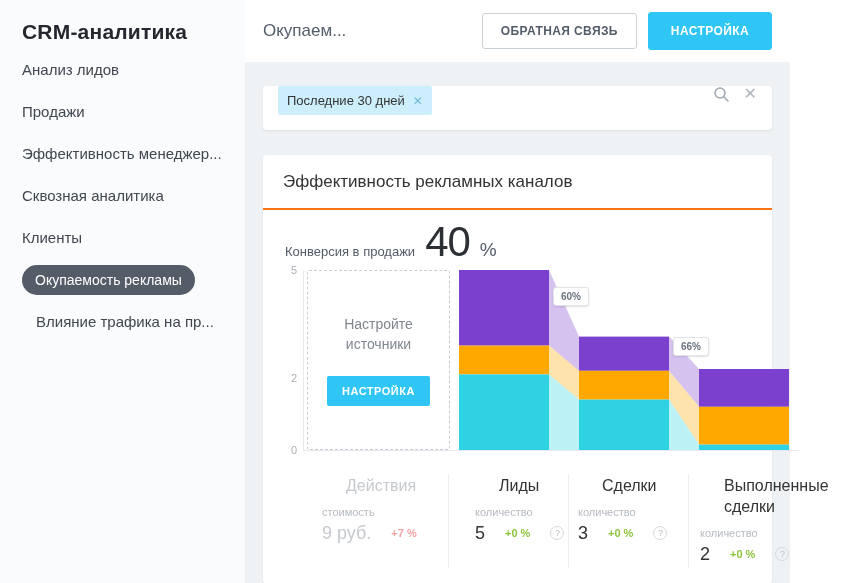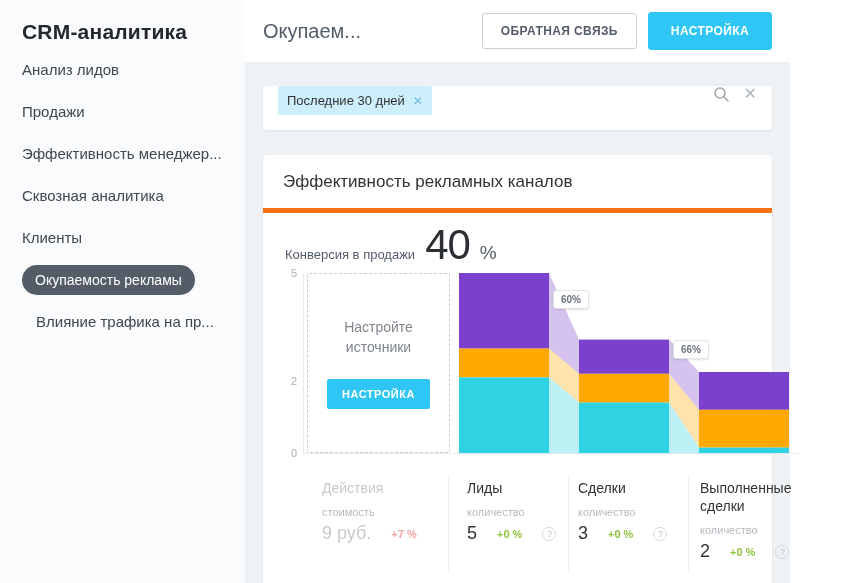--- a/index.html
+++ b/index.html
@@ -25,21 +25,21 @@
   .nav-item.child { padding-left:14px; }
   .nav-item.active { margin-top:-6px; margin-bottom:18px; }
   .pill {
     display:inline-block; background:#545c68; color:#fff;
     padding:6px 13px; border-radius:15px; font-size:14px;
   }
 
   
   .main { flex:1; display:flex; flex-direction:column; background:#fff; min-width:0; }
   .topbar { height:62px; flex-shrink:0; display:flex; align-items:center; padding:0 18px; }
-  .page-title { font-size:20px; color:#535c69; flex:1; white-space:nowrap; overflow:hidden; }
+  .page-title { font-size:17px; color:#535c69; flex:1; white-space:nowrap; overflow:hidden; }
   .btn-secondary {
     background:#fff; border:1px solid #c9d0d6; color:#535c69;
     font-family:inherit; font-size:12px; font-weight:700; letter-spacing:.4px;
     padding:10px 18px; border-radius:3px; margin-right:11px; cursor:pointer; white-space:nowrap;
   }
   .btn-primary {
     background:#2fc6f6; border:1px solid #2fc6f6; color:#fff;
     font-family:inherit; font-size:12px; font-weight:700; letter-spacing:.4px;
     padding:11px 22px; border-radius:3px; cursor:pointer; white-space:nowrap;
   }
@@ -63,21 +63,21 @@
     font:inherit; margin:0 10px; color:#333; min-width:0;
   }
   .search-btn { display:flex; align-items:center; cursor:pointer; }
   .filter-close { color:#aeb5bb; font-size:16px; margin-left:14px; cursor:pointer; line-height:1; }
 
   
   .card {
     background:#fff; border-radius:4px; margin-top:25px;
     box-shadow:0 1px 2px rgba(83,92,105,.12);
   }
-  .card-header { padding:17px 20px 16px; border-bottom:5px solid #f97316; }
+  .card-header { padding:17px 20px 16px; border-bottom:2px solid #f97316; }
   .card-title { font-size:17px; color:#333; }
   .card-body { padding:0 20px 12px; }
 
   .conversion { display:flex; justify-content:flex-start; align-items:baseline; gap:10px; padding:10px 2px 0; }
   .conversion-label { font-size:13px; color:#535c69; }
   .conversion-value { font-size:42px; line-height:44px; color:#2c2f33; letter-spacing:-1px; }
   .conversion-unit { font-size:19px; color:#535c69; }
 
   
   .chart-area { position:relative; height:200px; margin-top:0; }
@@ -103,23 +103,23 @@
     position:absolute; background:#fff; border:1px solid #e0e4e8; border-radius:3px;
     box-shadow:0 1px 2px rgba(0,0,0,.12);
     font-size:10px; font-weight:700; color:#6b7480; padding:3px 7px; white-space:nowrap;
   }
 
   
   .stats { position:relative; height:100px; margin-top:8px; }
   .stat-divider { position:absolute; top:2px; bottom:4px; width:1px; background:#edf0f3; }
   .divider-1 { left:165px; } .divider-2 { left:285px; } .divider-3 { left:405px; }
   .stat { position:absolute; top:4px; }
-  .stat-0 { left:39px; width:120px; } .stat-1 { left:184px; width:100px; }
+  .stat-0 { left:39px; width:120px; } .stat-1 { left:192px; width:100px; }
   .stat-2 { left:295px; width:100px; } .stat-3 { left:417px; width:112px; }
-  .stat-title { font-size:14px; color:#333; line-height:1.3; }
+  .stat-title { font-size:16px; color:#333; line-height:1.3;margin-left:24px; }
   .stat-metric { font-size:11px; color:#b6bbc1; margin-top:9px; }
   .stat-value-row { margin-top:5px; display:flex; align-items:center; gap:20px; }
   .stat-value { font-size:18px; color:#333; }
   .stat-delta { font-size:11px; font-weight:700; }
   .delta-green { color:#8dc53e; }
   .delta-red { color:#f2a2a2; }
   .help-icon {
     width:14px; height:14px; border:1px solid #d5d9dd; border-radius:50%;
     font-size:9px; color:#b9bec4; display:inline-flex; align-items:center; justify-content:center;
     cursor:pointer; flex-shrink:0;

